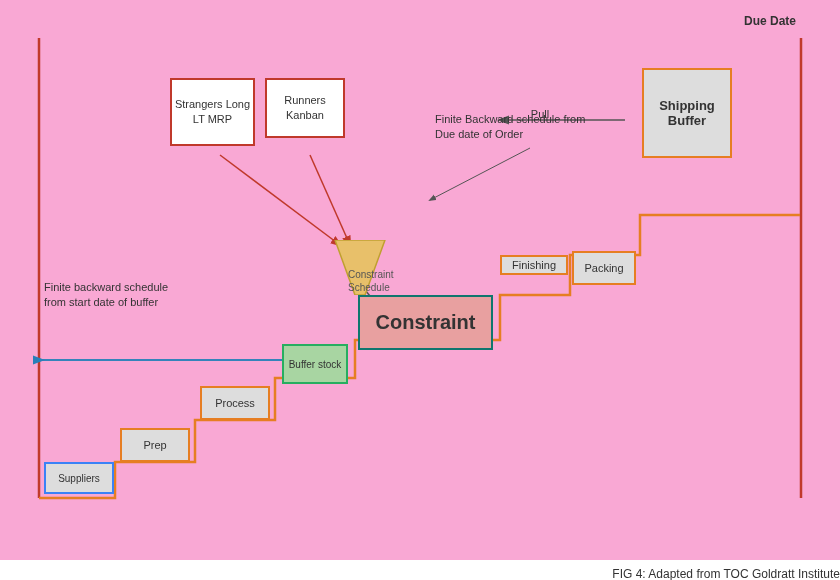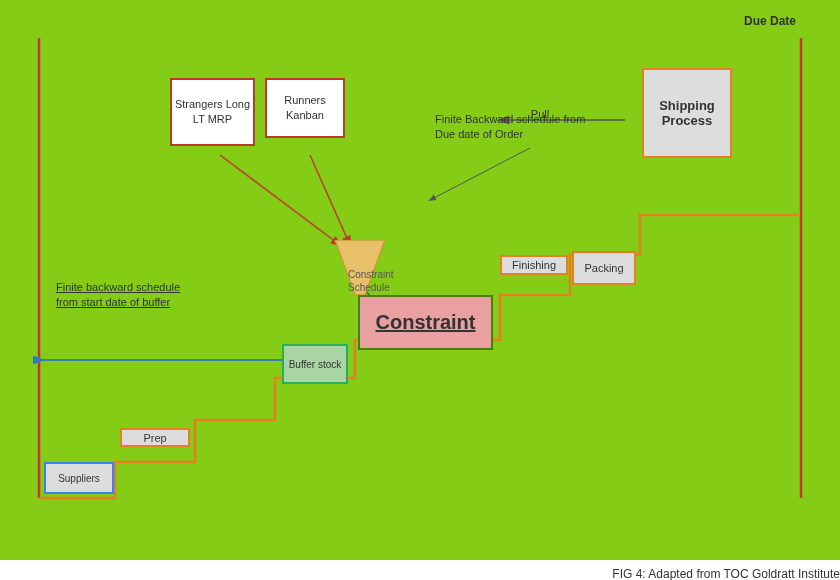--- a/index.html
+++ b/index.html
@@ -9,21 +9,21 @@
       background: #fff;
       font-family: Arial, sans-serif;
       font-size: 11px;
       overflow: hidden;
       position: relative;
     }
     .diagram-container {
       width: 840px;
       height: 560px;
       position: relative;
-      background: #84cc16;
+      background: #f9a8d4;
     }
     .caption {
       text-align: right;
       font-size: 12px;
       color: #333;
       padding: 4px 0;
     }
 
     
     .due-date-label {
@@ -53,23 +53,22 @@
     }
     .box-red-outline {
       border: 2px solid #c0392b;
       background: #fff;
     }
     .box-green {
       border: 2px solid #27ae60;
       background: #a8d5a2;
     }
     .box-red-fill {
-      border: 2px solid #4d7c0f;
+      border: 2px solid #0f766e;
       background: #e8a0a0;
-      text-decoration: underline;
     }
     .box-shipping {
       border: 2.5px solid #e67e22;
       background: #ddd;
       font-weight: bold;
       font-size: 13px;
     }
 
     
     .label {
@@ -129,58 +128,61 @@
       </marker>
     </defs>
   </svg>
 
   <div class="due-date-label">Due Date</div>
 
   <div class="box" style="left:44px; top:462px; width:70px; height:32px; font-size:10px;">
     <span>Suppliers</span>
   </div>
 
-  <div class="box box-orange" style="left:120px; top:428px; width:70px; height:19px;">
+  <div class="box box-orange" style="left:120px; top:428px; width:70px; height:34px;">
     <span>Prep</span>
   </div>
 
+  <div class="box box-orange" style="left:200px; top:386px; width:70px; height:34px;">
+    <span>Process</span>
+  </div>
 
   <div class="box box-green" style="left:282px; top:300px; width:66px; height:40px; font-size:10px;margin-top:44px;">
     <span>Buffer stock</span>
   </div>
 
   <div class="box box-red-fill" style="left:358px; top:295px; width:135px; height:55px; font-size:20px; font-weight:bold;">
     <span>Constraint</span>
   </div>
 
   <div class="box box-orange" style="left:500px; top:255px; width:68px; height:20px;">
     <span>Finishing</span>
   </div>
 
   <div class="box box-orange" style="left:572px; top:215px; width:64px; height:34px;margin-top:36px;">
     <span>Packing</span>
   </div>
 
   <div class="box box-shipping" style="left:642px; top:68px; width:90px; height:90px;">
-    <span>Shipping Process</span>
+    <span>Shipping Buffer</span>
   </div>
 
   <div class="box box-red-outline" style="left:170px; top:78px; width:85px; height:68px; font-size:11px; line-height:1.4;">
     <span>Strangers Long LT MRP</span>
   </div>
 
   <div class="box box-red-outline" style="left:265px; top:78px; width:80px; height:60px; font-size:11px; line-height:1.4;">
     <span>Runners Kanban</span>
   </div>
 
   <svg style="position:absolute; left:330px; top:240px; width:60px; height:55px;">
     <polygon points="5,0 55,0 35,55 25,55" fill="#e8c06a" stroke="#c0a030" stroke-width="1.5"></polygon>
   </svg>
 
-  <div class="label" style="left:56px; top:280px; width:125px; line-height:1.4;text-decoration:underline;">
+  <div class="label" style="left:44px; top:280px; width:125px; line-height:1.4;">
     <span>Finite backward schedule from start date of buffer</span>
   </div>
 
   <div class="label" style="left:435px; top:112px; width:155px; line-height:1.4;">
     <span>Finite Backward schedule from Due date of Order</span>
   </div>
 
   <div class="label" style="left:348px; top:268px; width:80px; line-height:1.3; font-size:10px; color:#555;">
     <span>Constraint Schedule</span>
   </div>

